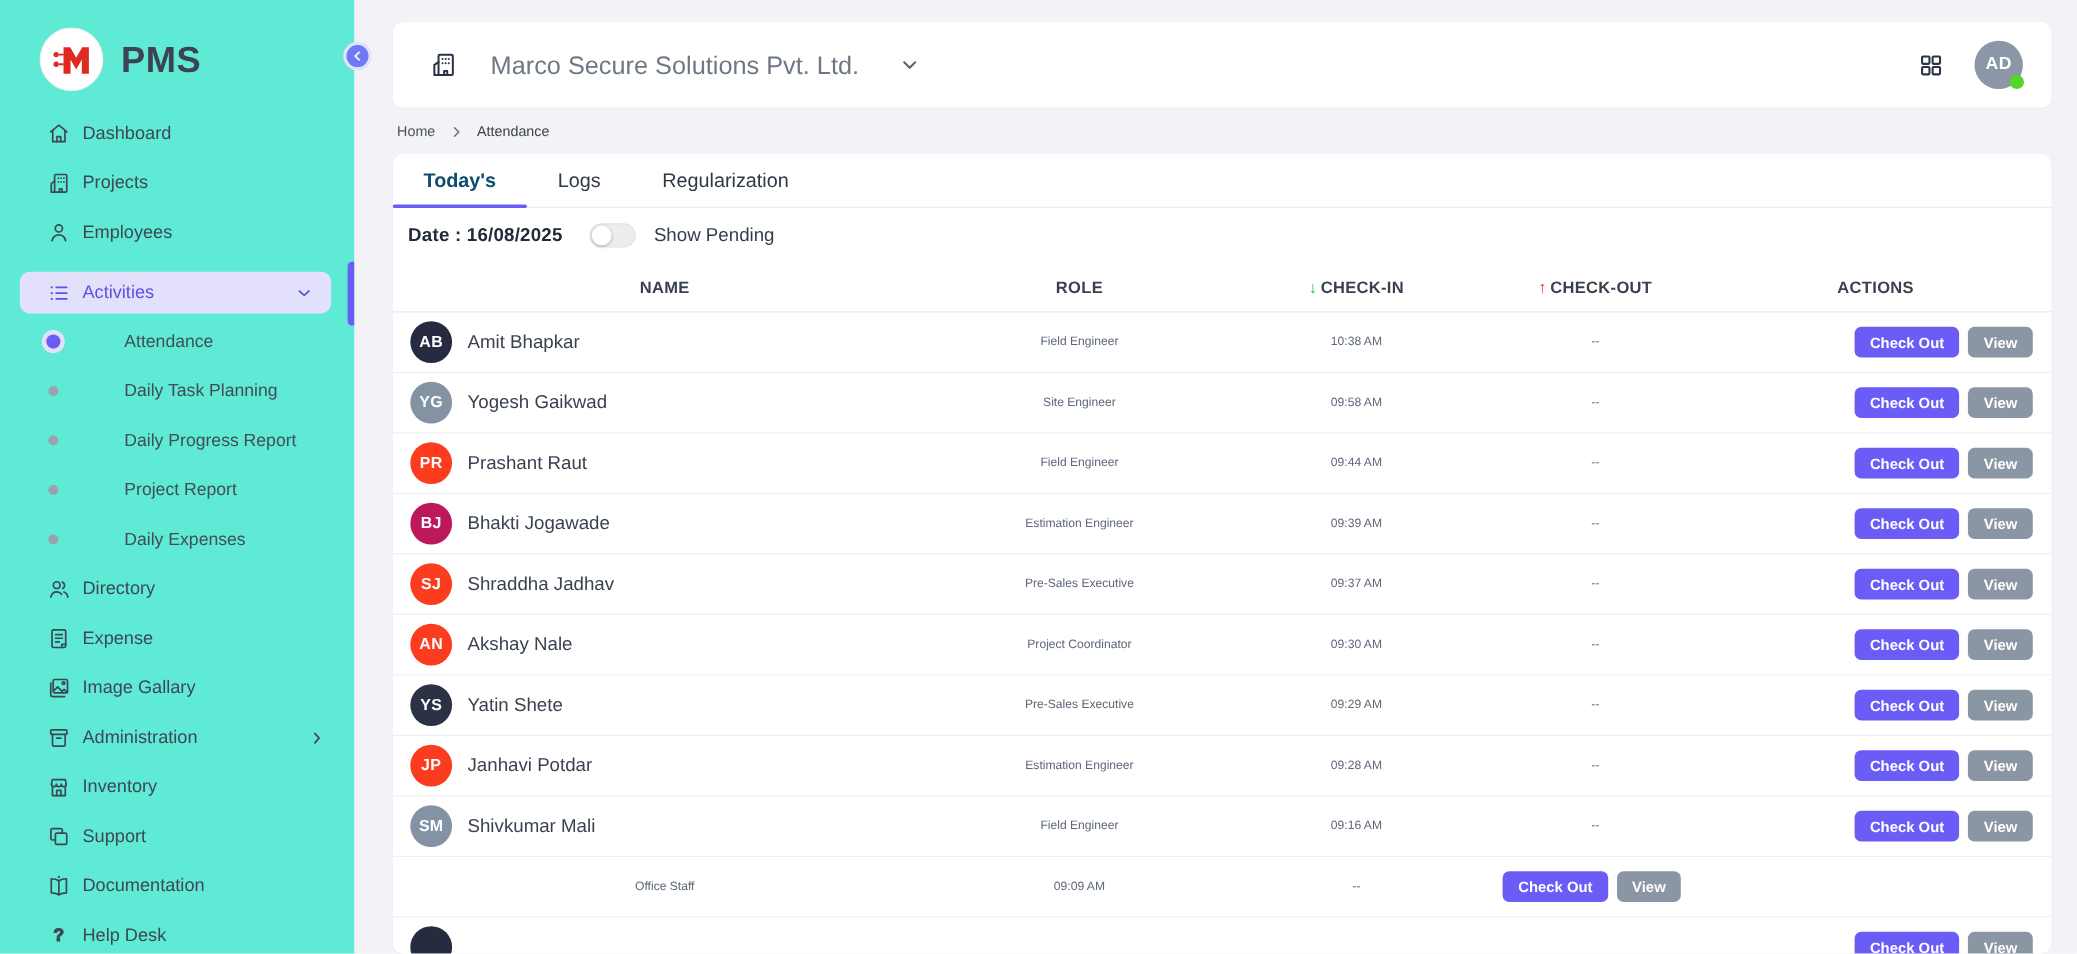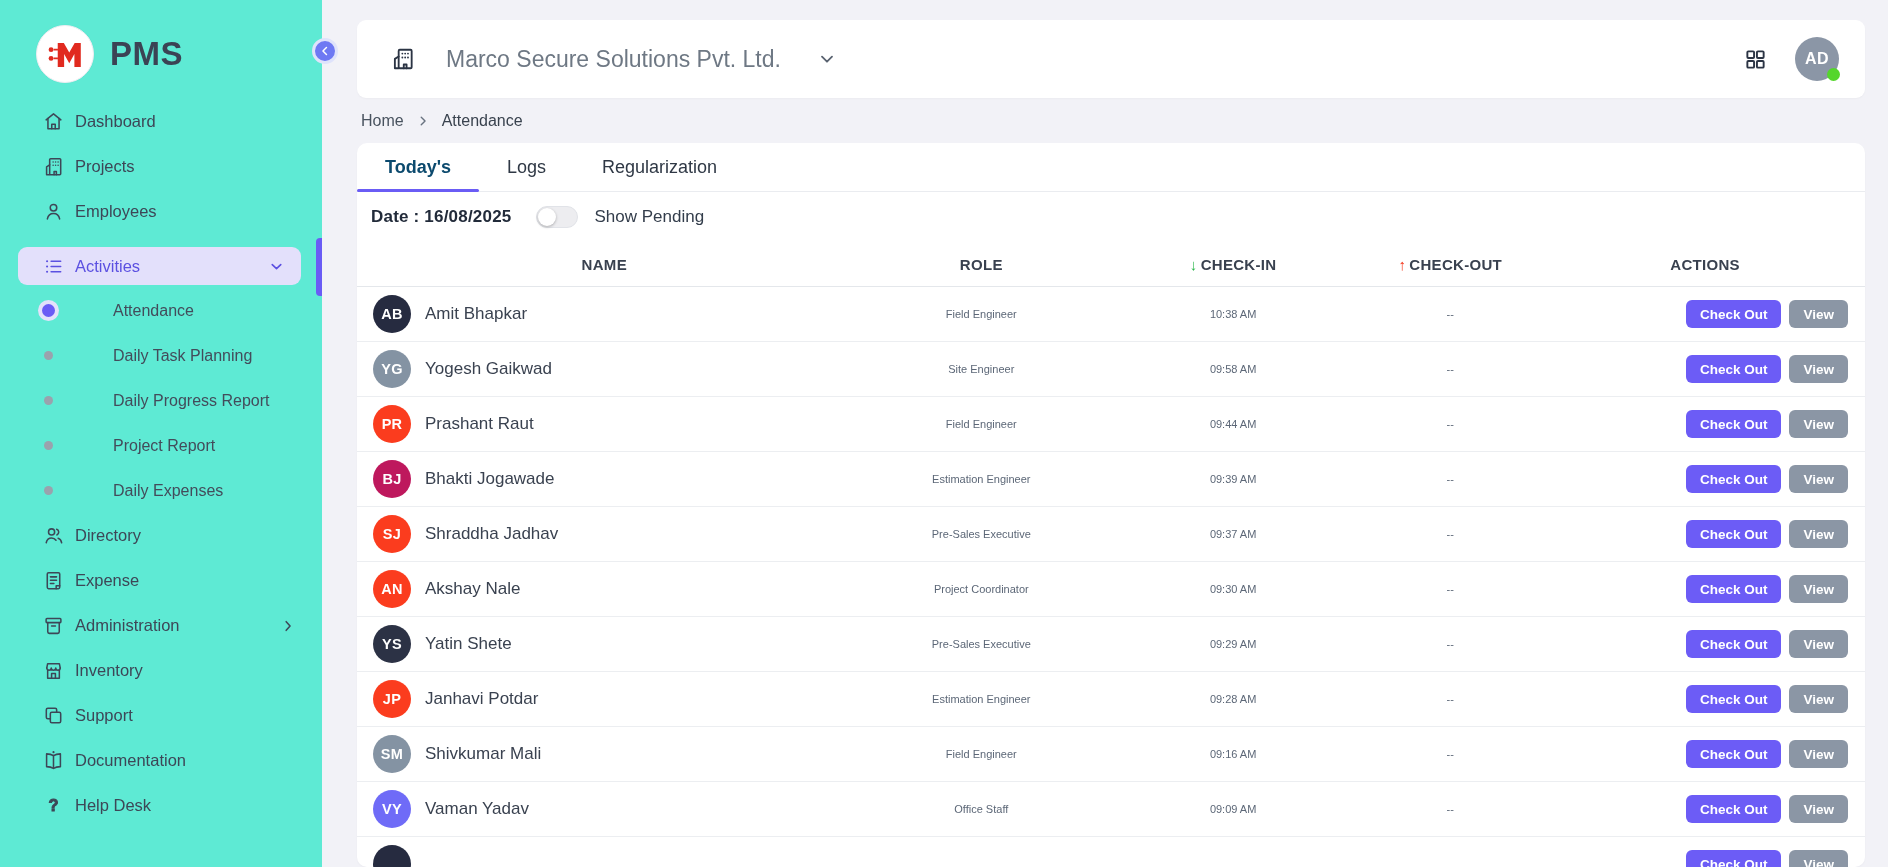--- a/index.html
+++ b/index.html
@@ -68,21 +68,21 @@
   .top-avatar {
     width:44px; height:44px; border-radius:50%; background:#8b96a6; color:#fff;
     font-size:16px; font-weight:700; letter-spacing:0.5px;
     display:flex; align-items:center; justify-content:center;
   }
   .online-dot {
     position:absolute; right:-1px; bottom:0px; width:13px; height:13px;
     border-radius:50%; background:#54d62c;
   }
   .breadcrumb { display:flex; align-items:center; gap:12px; margin:14px 0 13px 4px; flex-shrink:0; }
-  .crumb { font-size:16px; color:#49535f; cursor:pointer; }
+  .crumb { font-size:13px; color:#49535f; cursor:pointer; }
   .crumb.current { color:#39424e; cursor:default; }
   
   .card {
     background:#fff; border-radius:10px; flex:1; display:flex; flex-direction:column;
     overflow:hidden; box-shadow:0 1px 2px rgba(16,24,40,0.03);
   }
   .tabbar { display:flex; border-bottom:1px solid #eaecf0; height:49px; flex-shrink:0; }
   .tab {
     padding:0 28px; display:flex; align-items:center; font-size:18px;
     color:#2f3845; font-weight:500; position:relative; cursor:pointer;
@@ -244,20 +244,31 @@
       </div>
       <div class="menu-item">
         <span class="mi-icon">
           <svg width="23" height="23" viewBox="0 0 24 24" fill="none" stroke="currentColor" stroke-width="1.6" stroke-linecap="round" stroke-linejoin="round">
             <rect x="5.5" y="3.8" width="13" height="16.7" rx="1.4"></rect>
             <path d="M8.8 8.2h6.4M8.8 11.7h6.4M8.8 15.2h3.6"></path>
             <path d="M14.8 20.5v-3h3.7"></path>
           </svg>
         </span>
         <span>Expense</span>
+      </div>
+      <div class="menu-item">
+        <span class="mi-icon">
+          <svg width="23" height="23" viewBox="0 0 24 24" fill="none" stroke="currentColor" stroke-width="1.6" stroke-linecap="round" stroke-linejoin="round">
+            <path d="M4.3 7.2v11c0 1 .8 1.9 1.9 1.9h11.2"></path>
+            <rect x="6.6" y="3.9" width="13.6" height="12.6" rx="1.4"></rect>
+            <circle cx="16.4" cy="7.4" r="1.2"></circle>
+            <path d="M7 14.6l3.8-3.8 4.3 4.3 1.9-1.9 3.2 3.2"></path>
+          </svg>
+        </span>
+        <span>Image Gallary</span>
       </div>
       <div class="menu-item">
         <span class="mi-icon">
           <svg width="23" height="23" viewBox="0 0 24 24" fill="none" stroke="currentColor" stroke-width="1.6" stroke-linecap="round" stroke-linejoin="round">
             <rect x="4.3" y="4.8" width="15.4" height="4.2" rx="0.9"></rect>
             <path d="M6 9v9.6c0 .9.7 1.6 1.6 1.6h8.8c.9 0 1.6-.7 1.6-1.6V9"></path>
             <path d="M10 12.6h4"></path>
           </svg>
         </span>
         <span>Administration</span>
@@ -502,24 +513,20 @@
     <div class="cell-role">Field Engineer</div>
     <div class="cell-in">09:16 AM</div>
     <div class="cell-out">--</div>
     <div class="cell-actions">
       <button class="btn btn-checkout">Check Out</button>
       <button class="btn btn-view">View</button>
     </div>
   </div>
 
   <div class="row">
-    <div class="cell-name">
-      <div class="avatar" style="background: rgb(111, 107, 247);">VY</div>
-      <span class="name">Vaman Yadav</span>
-    </div>
     <div class="cell-role">Office Staff</div>
     <div class="cell-in">09:09 AM</div>
     <div class="cell-out">--</div>
     <div class="cell-actions">
       <button class="btn btn-checkout">Check Out</button>
       <button class="btn btn-view">View</button>
     </div>
   </div>
 
   <div class="row">

